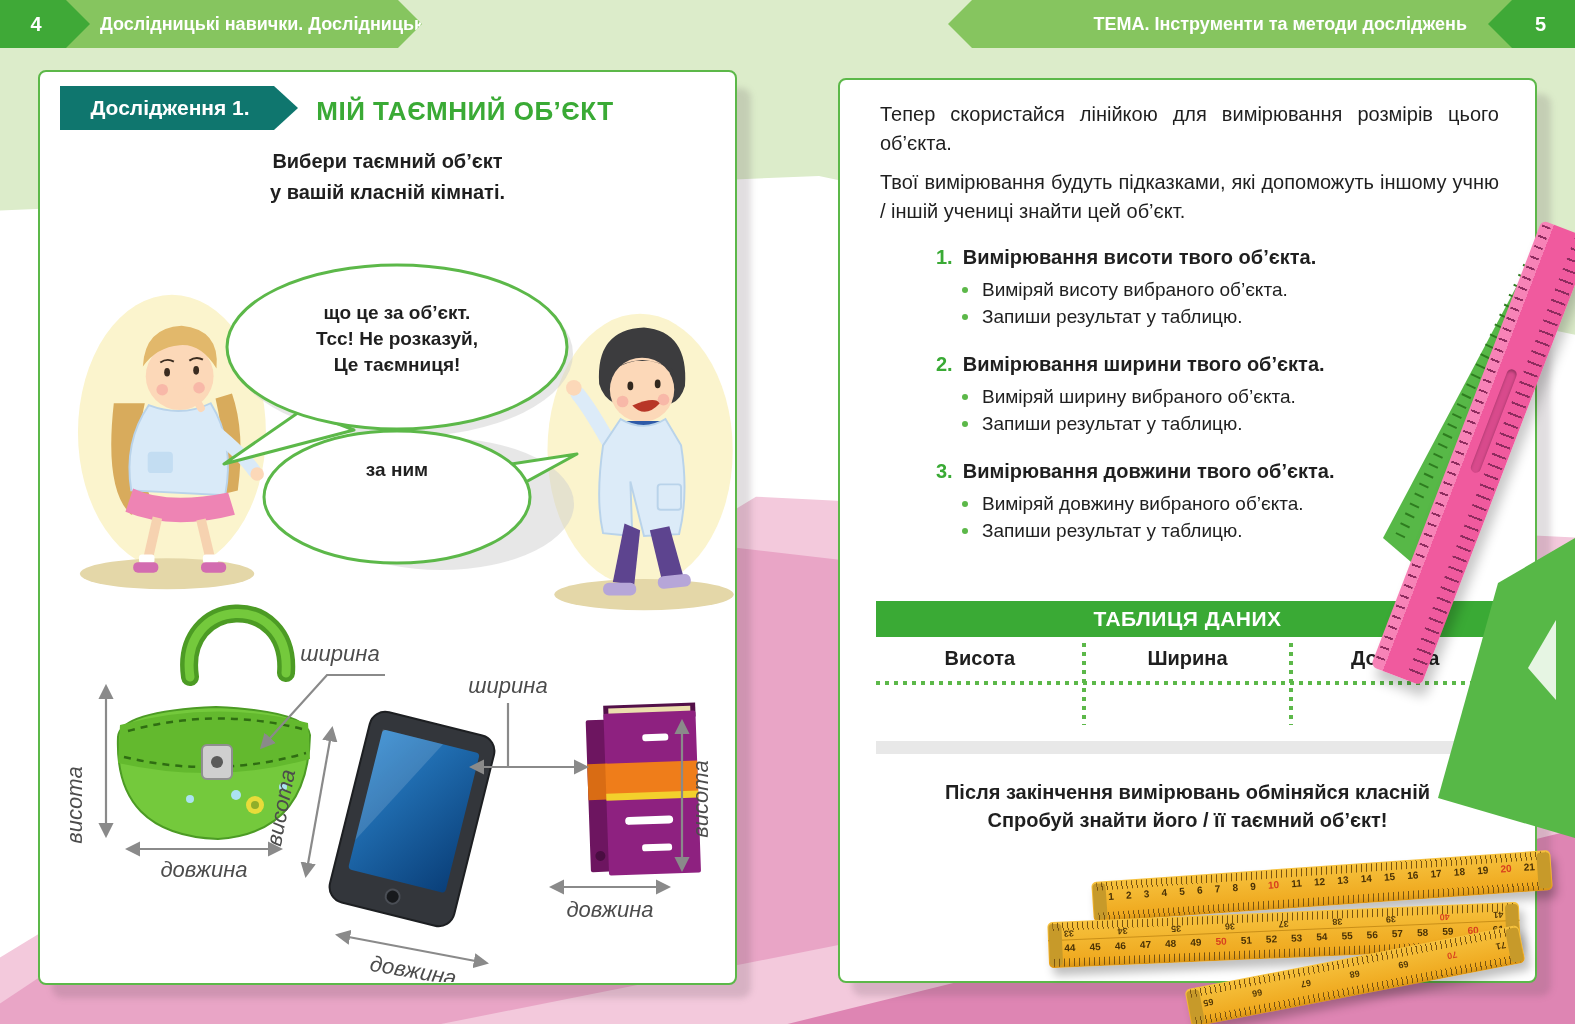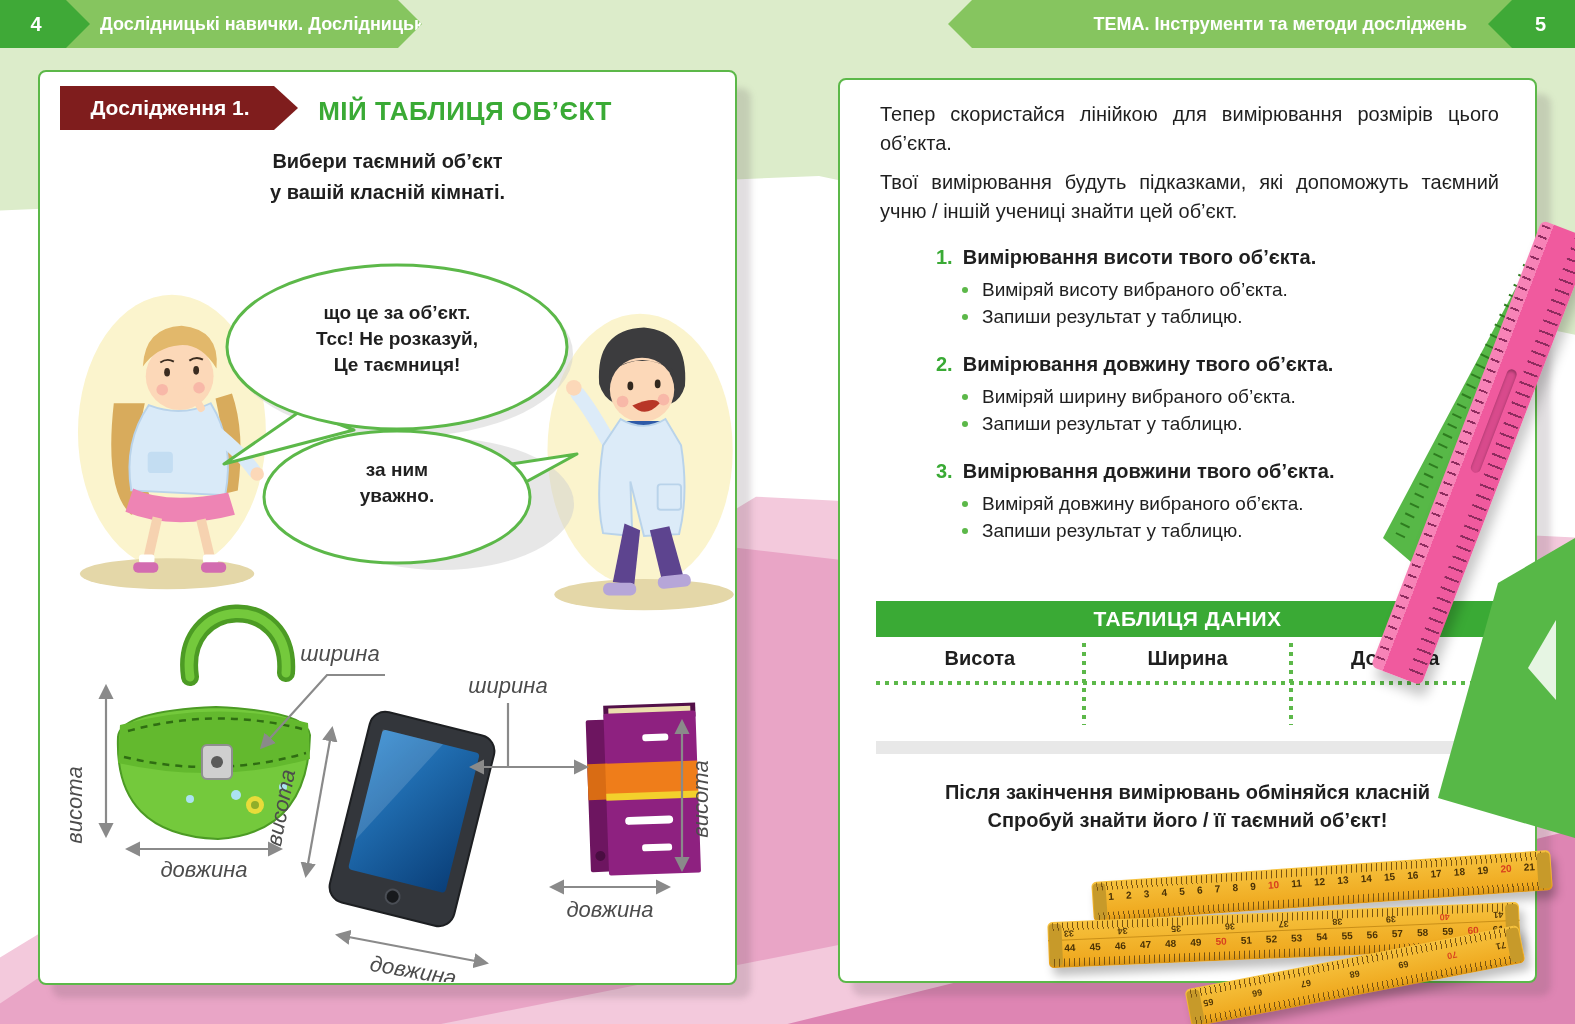--- a/index.html
+++ b/index.html
@@ -33,21 +33,21 @@
                  padding-right:18px;box-sizing:border-box;}
   .hdr-chev-right{left:1488px;width:87px;clip-path:polygon(100% 0,24px 0,0 50%,24px 100%,100% 100%);
                   padding-left:18px;box-sizing:border-box;}
 
   
   .card{position:absolute;background:#fff;border:2px solid #5cb849;border-radius:8px;z-index:1;box-sizing:border-box;}
   .card-left{left:38px;top:70px;width:699px;height:915px;overflow:hidden;}
   .card-right{left:838px;top:78px;width:699px;height:905px;padding:20px 36px 0 36px;overflow:hidden;}
 
   
-  .badge{position:absolute;left:20px;top:14px;width:238px;height:44px;background:#7f1d1d;color:#fff;
+  .badge{position:absolute;left:20px;top:14px;width:238px;height:44px;background:#0f766e;color:#fff;
          font-weight:bold;font-size:21px;line-height:44px;text-align:center;
          clip-path:polygon(0 0,calc(100% - 24px) 0,100% 50%,calc(100% - 24px) 100%,0 100%);
          padding-right:18px;box-sizing:border-box;}
   .lp-title{position:absolute;left:250px;top:24px;width:350px;text-align:center;color:#3aaa35;
             font-weight:bold;font-size:26px;letter-spacing:.5px;}
   .lp-intro{position:absolute;left:0;top:74px;width:100%;text-align:center;font-weight:bold;
             font-size:20px;line-height:1.55;}
   .bubble-svg{position:absolute;left:0;top:185px;z-index:2;}
   .bubble-text{position:absolute;text-align:center;font-weight:bold;font-size:19px;line-height:1.38;z-index:3;}
   .bt1{left:187px;top:228px;width:340px;}
@@ -135,42 +135,41 @@
     <div class="hdr-band hdr-band-right">
       <span>ТЕМА. Інструменти та методи досліджень</span>
     </div>
     <div class="hdr-chev hdr-chev-right">
       <span>5</span>
     </div>
   </div>
 
   <div class="card card-left">
     <div class="badge">Дослідження 1.</div>
-    <div class="lp-title">МІЙ ТАБЛИЦЯ ОБ’ЄКТ</div>
+    <div class="lp-title">МІЙ ТАЄМНИЙ ОБ’ЄКТ</div>
     <div class="lp-intro">
       <div>Вибери таємний об’єкт</div>
       <div>у вашій класній кімнаті.</div>
     </div>
 
     <svg class="bubble-svg" width="699" height="360" viewBox="0 0 699 360">
       <ellipse cx="363" cy="97" rx="170" ry="83" fill="#cfcfcf" opacity="0.5"></ellipse>
       <ellipse cx="401" cy="247" rx="133" ry="66" fill="#cfcfcf" opacity="0.5"></ellipse>
       <path d="M 262 153 L 184 207 L 314 173 Z" fill="#fff" stroke="#5cb849" stroke-width="3" stroke-linejoin="round"></path>
       <ellipse cx="357" cy="90" rx="170" ry="82" fill="#fff" stroke="#5cb849" stroke-width="3"></ellipse>
       <path d="M 432 213 L 537 197 L 440 250 Z" fill="#fff" stroke="#5cb849" stroke-width="3" stroke-linejoin="round"></path>
       <ellipse cx="357" cy="240" rx="133" ry="66" fill="#fff" stroke="#5cb849" stroke-width="3"></ellipse>
     </svg>
     <div class="bubble-text bt1">
       <div>що це за об’єкт.</div>
       <div>Тсс! Не розказуй,</div>
       <div>Це таємниця!</div>
     </div>
     <div class="bubble-text bt2">
       <div>за ним</div>
-      <div>уважно.</div>
     </div>
 
     <svg class="kid-svg girl" width="235" height="310" viewBox="0 0 235 320">
       <ellipse cx="120" cy="150" rx="97" ry="142" fill="#fbf4cd"></ellipse>
       <ellipse cx="115" cy="296" rx="90" ry="16" fill="#e4d7a8"></ellipse>
       <path d="M 60 120 Q 50 210 78 235 L 100 225 Q 80 170 92 120 Z" fill="#d8ab5c"></path>
       <path d="M 165 115 Q 178 170 168 215 L 188 210 Q 196 150 182 110 Z" fill="#d8ab5c"></path>
       <circle cx="128" cy="92" r="35" fill="#fcd8b8"></circle>
       <path d="M 90 82 Q 92 42 130 40 Q 170 44 166 84 Q 150 58 128 60 Q 104 62 90 82 Z" fill="#e2b86b"></path>
       <circle cx="110" cy="106" r="6" fill="#f7b3a4" opacity="0.85"></circle>
@@ -281,39 +280,39 @@
       <text class="obj-label" transform="translate(248,222) rotate(-79)" text-anchor="middle">висота</text>
       <text class="obj-label" transform="translate(372,391) rotate(10)" text-anchor="middle">довжина</text>
       <text class="obj-label" x="468" y="106" text-anchor="middle">ширина</text>
       <text class="obj-label" transform="translate(668,212) rotate(-90)" text-anchor="middle">висота</text>
       <text class="obj-label" x="570" y="330" text-anchor="middle">довжина</text>
     </svg>
   </div>
 
   <div class="card card-right">
     <p class="rp-par">Тепер скористайся лінійкою для вимірювання розмірів цього об’єкта.</p>
-    <p class="rp-par rp-par2">Твої вимірювання будуть підказками, які допоможуть таємний учню / іншій учениці знайти цей об’єкт.</p>
+    <p class="rp-par rp-par2">Твої вимірювання будуть підказками, які допоможуть іншому учню / іншій учениці знайти цей об’єкт.</p>
 
     <div class="steps">
       <div class="step">
         <div class="step-title">
           <span class="step-num">1.</span><span>Вимірювання висоти твого об’єкта.</span>
         </div>
         <div class="bullet">
             <span class="bdot"></span>
             <span>Виміряй висоту вибраного об’єкта.</span>
           </div>
         <div class="bullet">
             <span class="bdot"></span>
             <span>Запиши результат у таблицю.</span>
           </div>
       </div>
       <div class="step">
         <div class="step-title">
-          <span class="step-num">2.</span><span>Вимірювання довжину твого об’єкта.</span>
+          <span class="step-num">2.</span><span>Вимірювання ширини твого об’єкта.</span>
         </div>
         <div class="bullet">
             <span class="bdot"></span>
             <span>Виміряй ширину вибраного об’єкта.</span>
           </div>
         <div class="bullet">
             <span class="bdot"></span>
             <span>Запиши результат у таблицю.</span>
           </div>
       </div>

